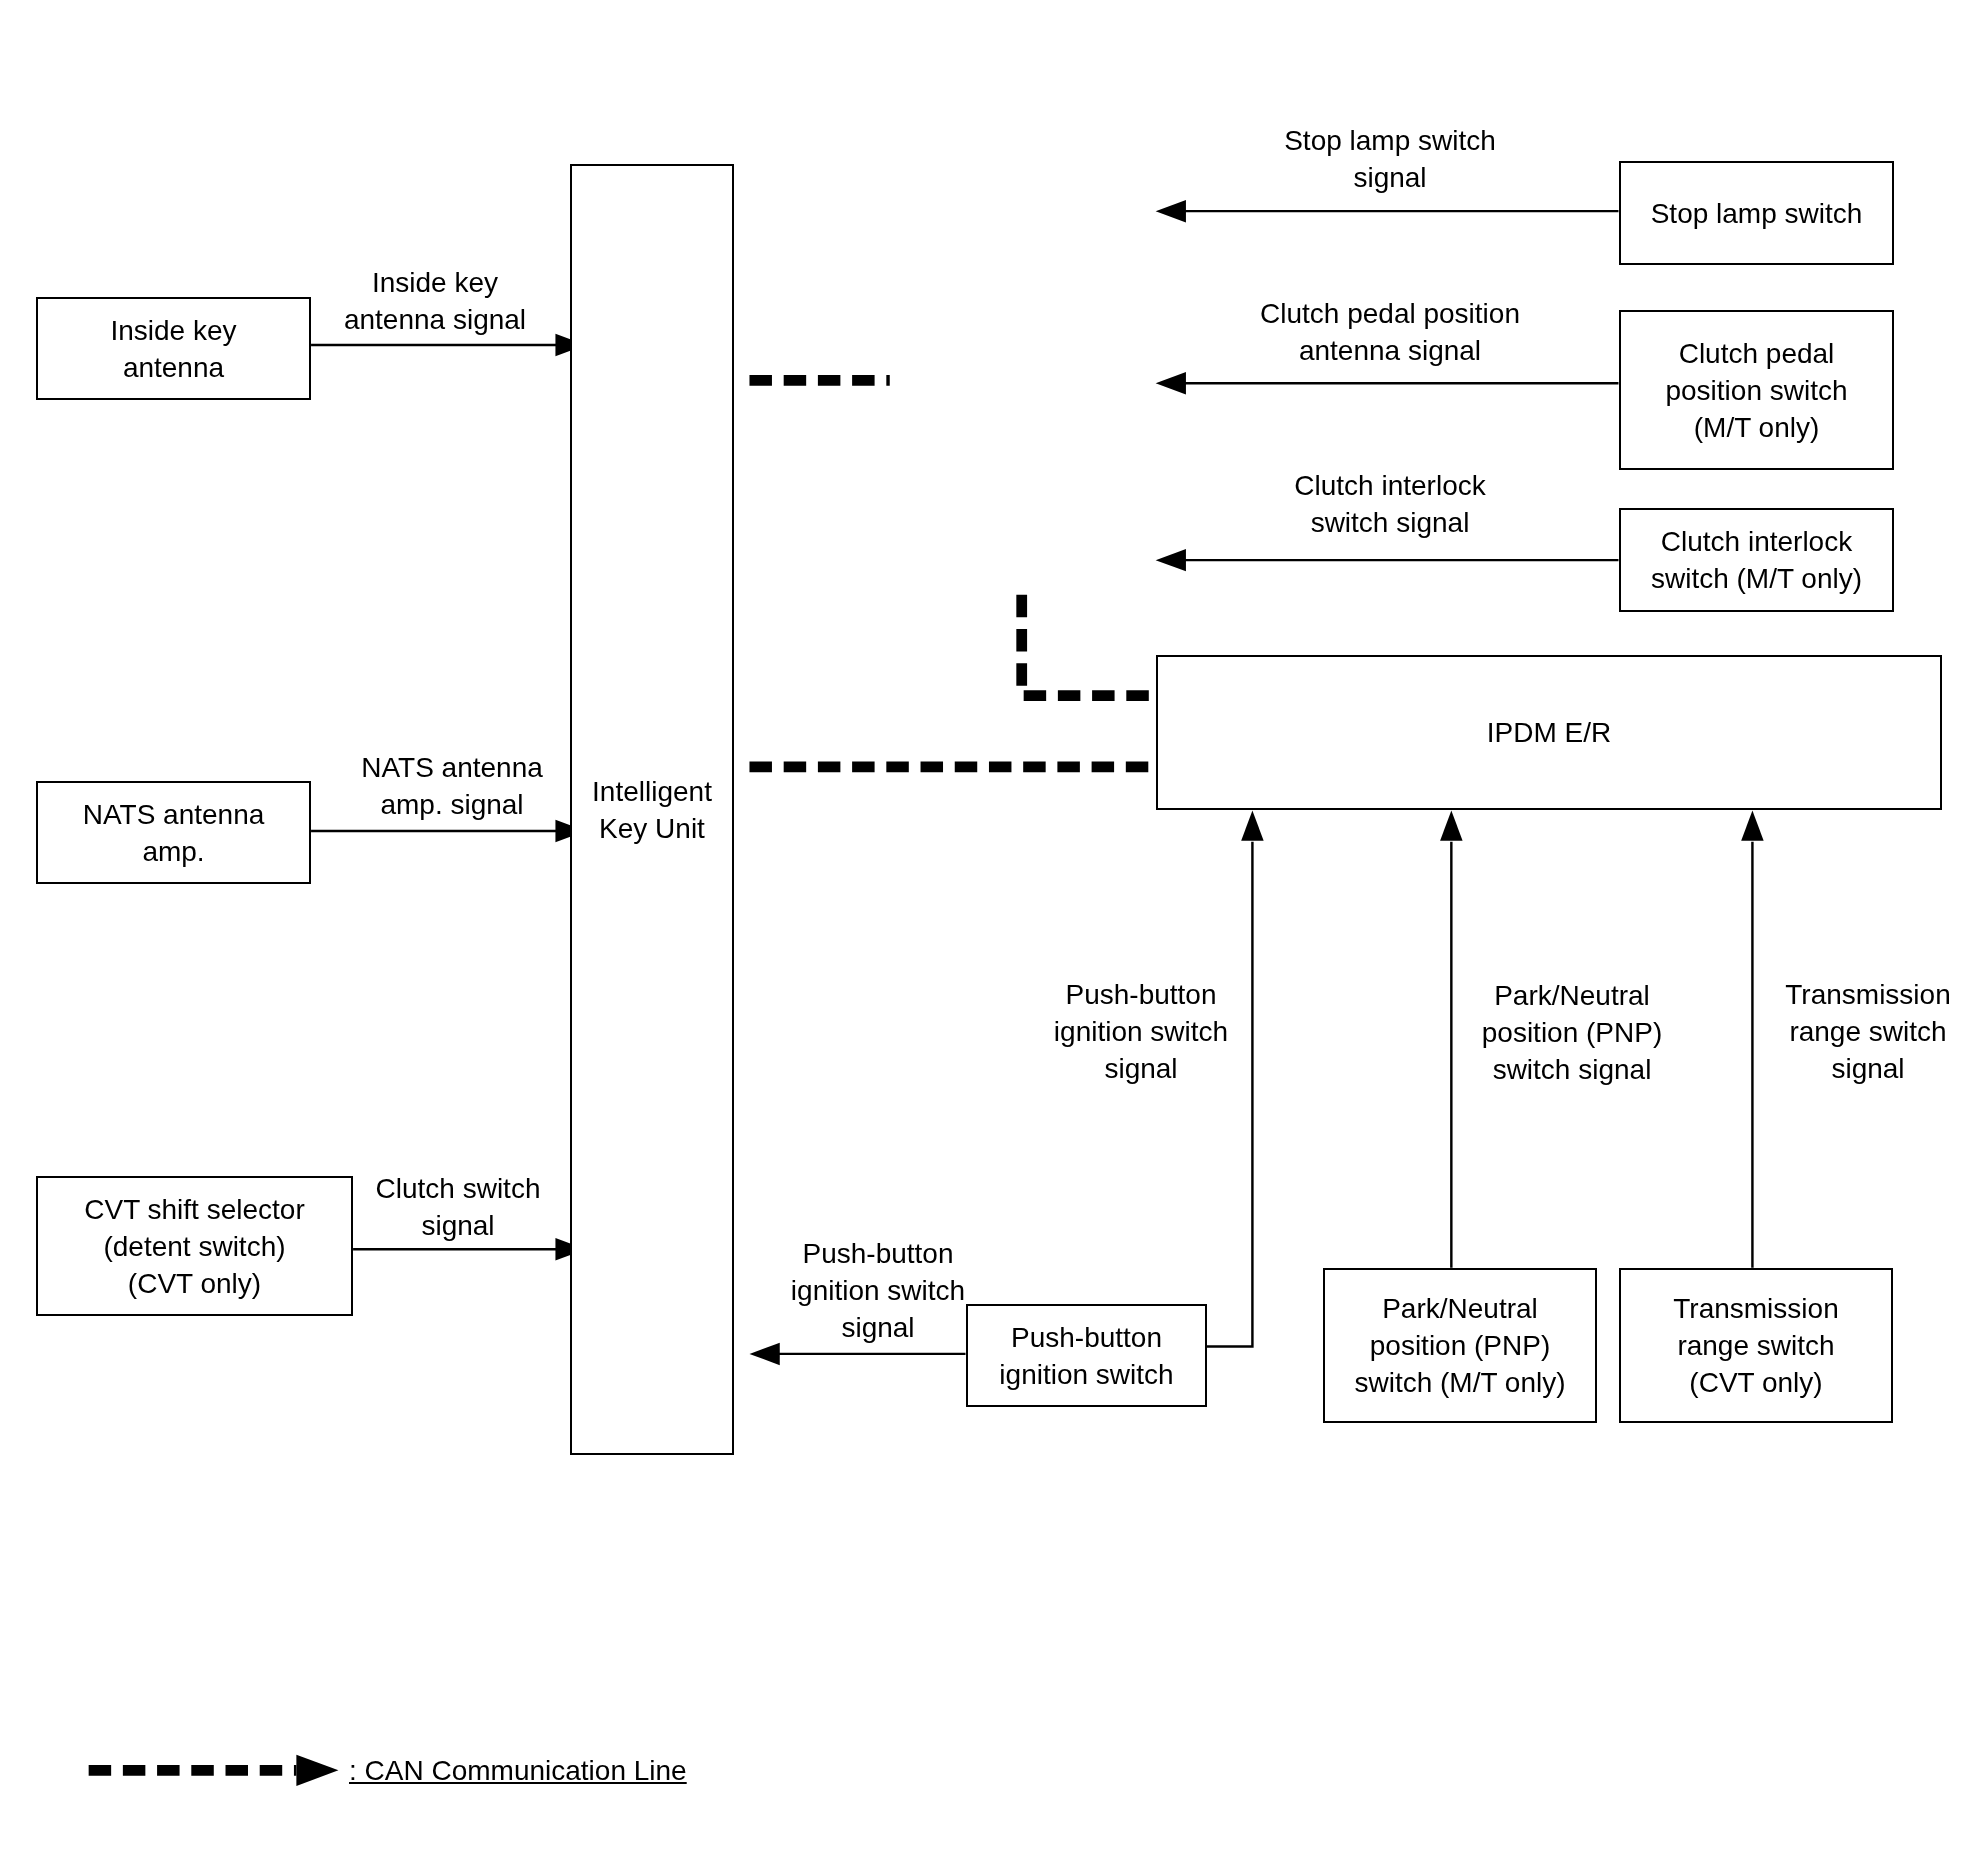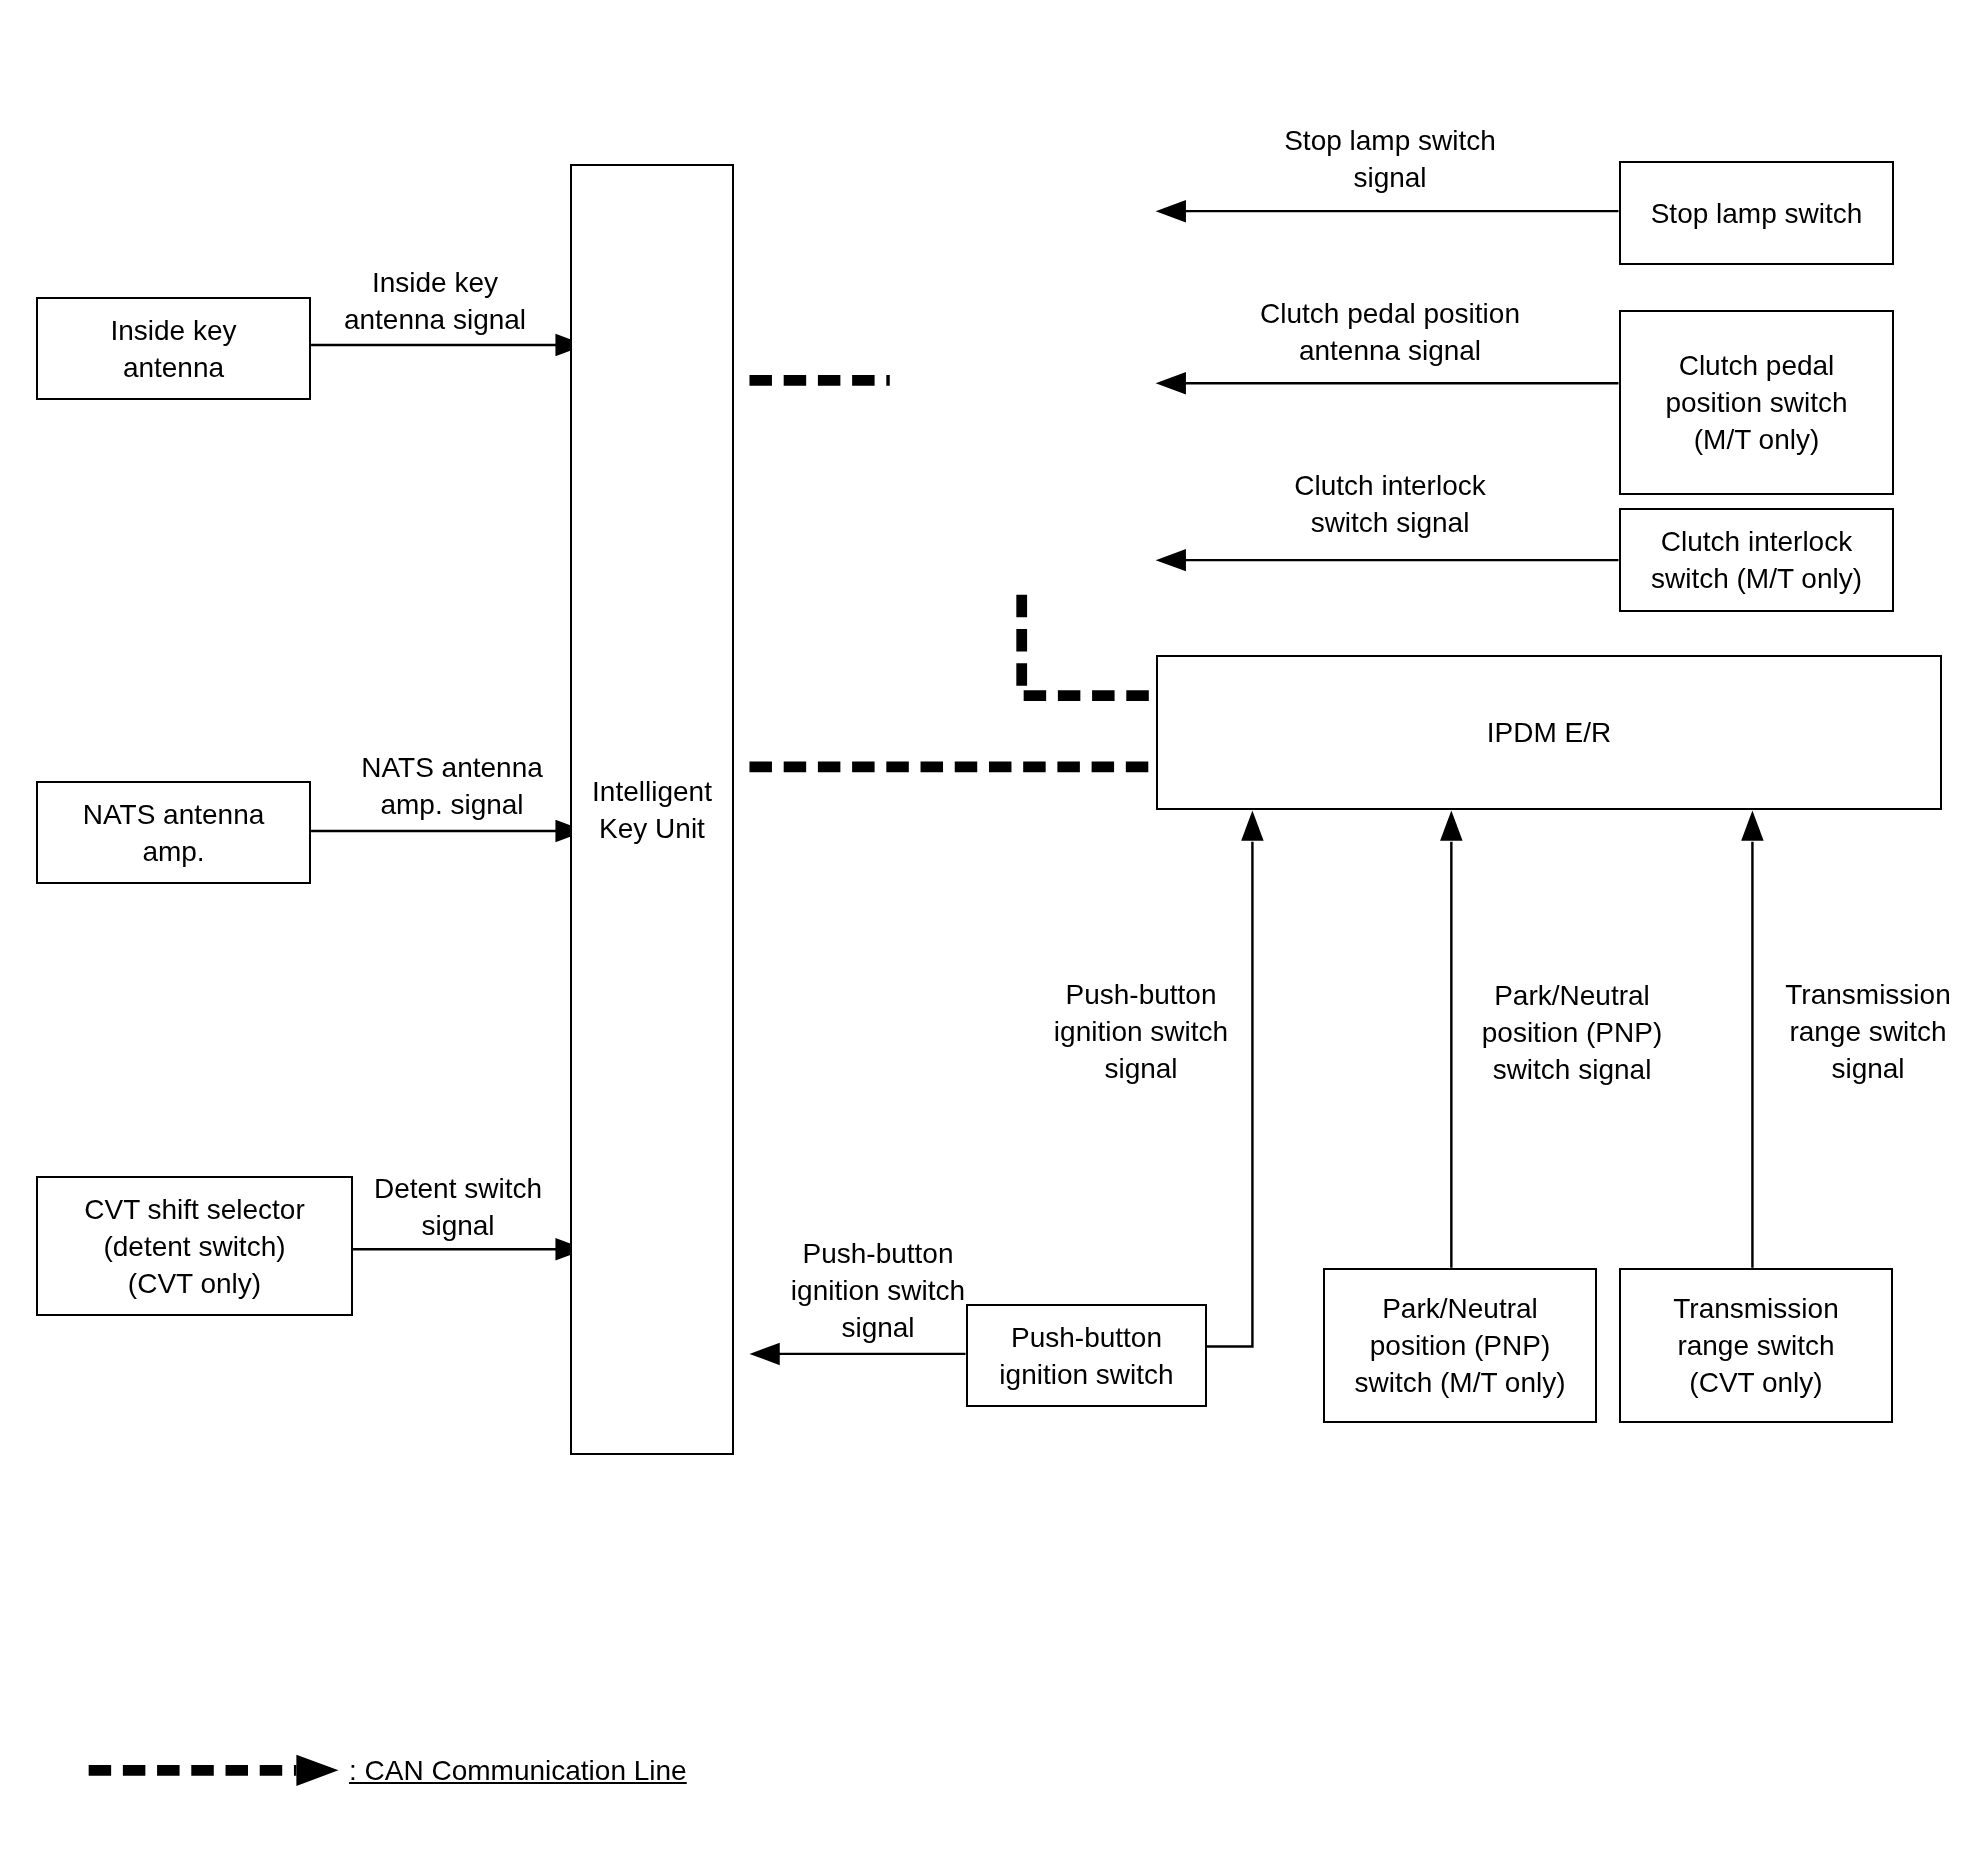--- a/index.html
+++ b/index.html
@@ -113,21 +113,21 @@
 (CVT only)</div>
 
   <div class="box" style="left:570px;top:164px;width:164px;height:1291px">Intelligent
 Key Unit</div>
 
 
   <div class="box thick" style="left:1156px;top:655px;width:786px;height:155px">IPDM E/R</div>
 
   <div class="box" style="left:1619px;top:161px;width:275px;height:104px">Stop lamp switch</div>
 
-  <div class="box" style="left:1619px;top:310px;width:275px;height:185px">Clutch pedal
+  <div class="box" style="left:1619px;top:310px;width:275px;height:160px">Clutch pedal
 position switch
 (M/T only)</div>
 
   <div class="box" style="left:1619px;top:508px;width:275px;height:104px">Clutch interlock
 switch (M/T only)</div>
 
   <div class="box" style="left:966px;top:1304px;width:241px;height:103px">Push-button
 ignition switch</div>
 
   <div class="box" style="left:1323px;top:1268px;width:274px;height:155px">Park/Neutral
@@ -137,21 +137,21 @@
   <div class="box" style="left:1619px;top:1268px;width:274px;height:155px">Transmission
 range switch
 (CVT only)</div>
 
   <div class="sig" style="left:435px;top:301px">Inside key
 antenna signal</div>
 
   <div class="sig" style="left:452px;top:786px">NATS antenna
 amp. signal</div>
 
-  <div class="sig" style="left:458px;top:1207px">Detent switch
+  <div class="sig" style="left:458px;top:1207px">Clutch switch
 signal</div>
 
   <div class="sig" style="left:878px;top:1290px">Push-button
 ignition switch
 signal</div>
 
   <div class="sig" style="left:1390px;top:159px">Stop lamp switch
 signal</div>
 
   <div class="sig" style="left:1390px;top:332px">Clutch pedal position

